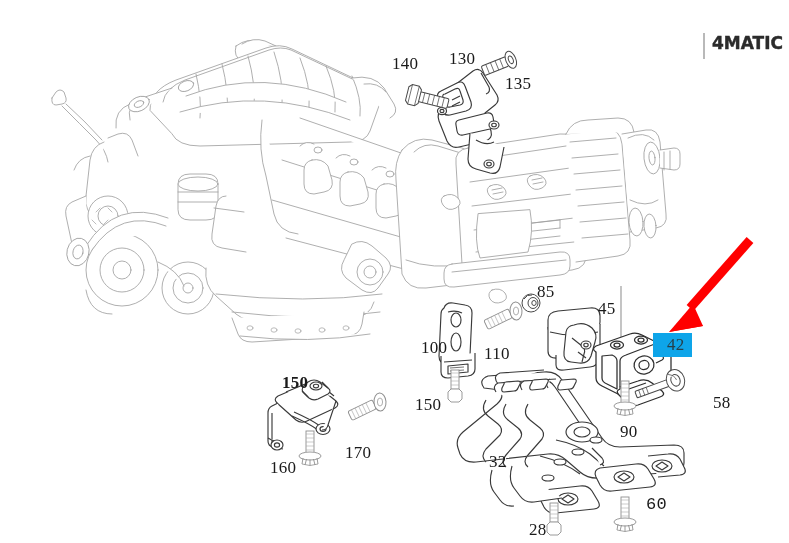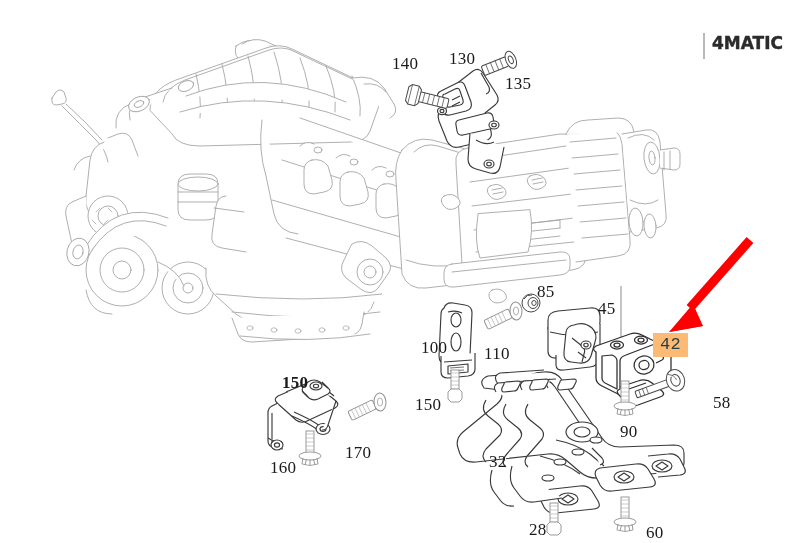--- a/index.html
+++ b/index.html
@@ -24,24 +24,23 @@
   .callout {
     position: absolute;
     font-family: "Liberation Serif", serif;
     font-size: 17px;
     color: #1a1a1a;
     line-height: 1;
     white-space: nowrap;
     letter-spacing: 0.3px;
   }
   .callout.highlight {
-    background: #fdba74;
-    padding: 3px 7px 4px 7px;
+    background: #0ea5e9;
+    padding: 3px 7px 4px 14px;
     color: #26404a;
-    font-family: Liberation Mono, monospace;
   }
   #badge {
     position: absolute;
     left: 703px;
     top: 33px;
     width: 78px;
     height: 26px;
     border-left: 2px solid #b9b9b9;
     display: flex;
     padding-left: 7px;
@@ -435,15 +434,15 @@
   <div class="callout" style="left:397px; top:339px;margin-left:24px;">100</div>
   <div class="callout" style="left:484px; top:345px;">110</div>
   <div class="callout" style="left:415px; top:396px;">150</div>
   <div class="callout" style="left:282px; top:374px;font-weight:bold;">150</div>
   <div class="callout" style="left:345px; top:444px;">170</div>
   <div class="callout" style="left:270px; top:459px;">160</div>
   <div class="callout" style="left:713px; top:394px;">58</div>
   <div class="callout" style="left:620px; top:423px;">90</div>
   <div class="callout" style="left:469px; top:453px;margin-left:20px;">32</div>
   <div class="callout" style="left:529px; top:521px;">28</div>
-  <div class="callout" style="left:646px; top:524px;">60</div>
+  <div class="callout" style="left:646px; top:496px;font-family:Liberation Mono, monospace;">60</div>
 
 </div>
 
 </body></html>

